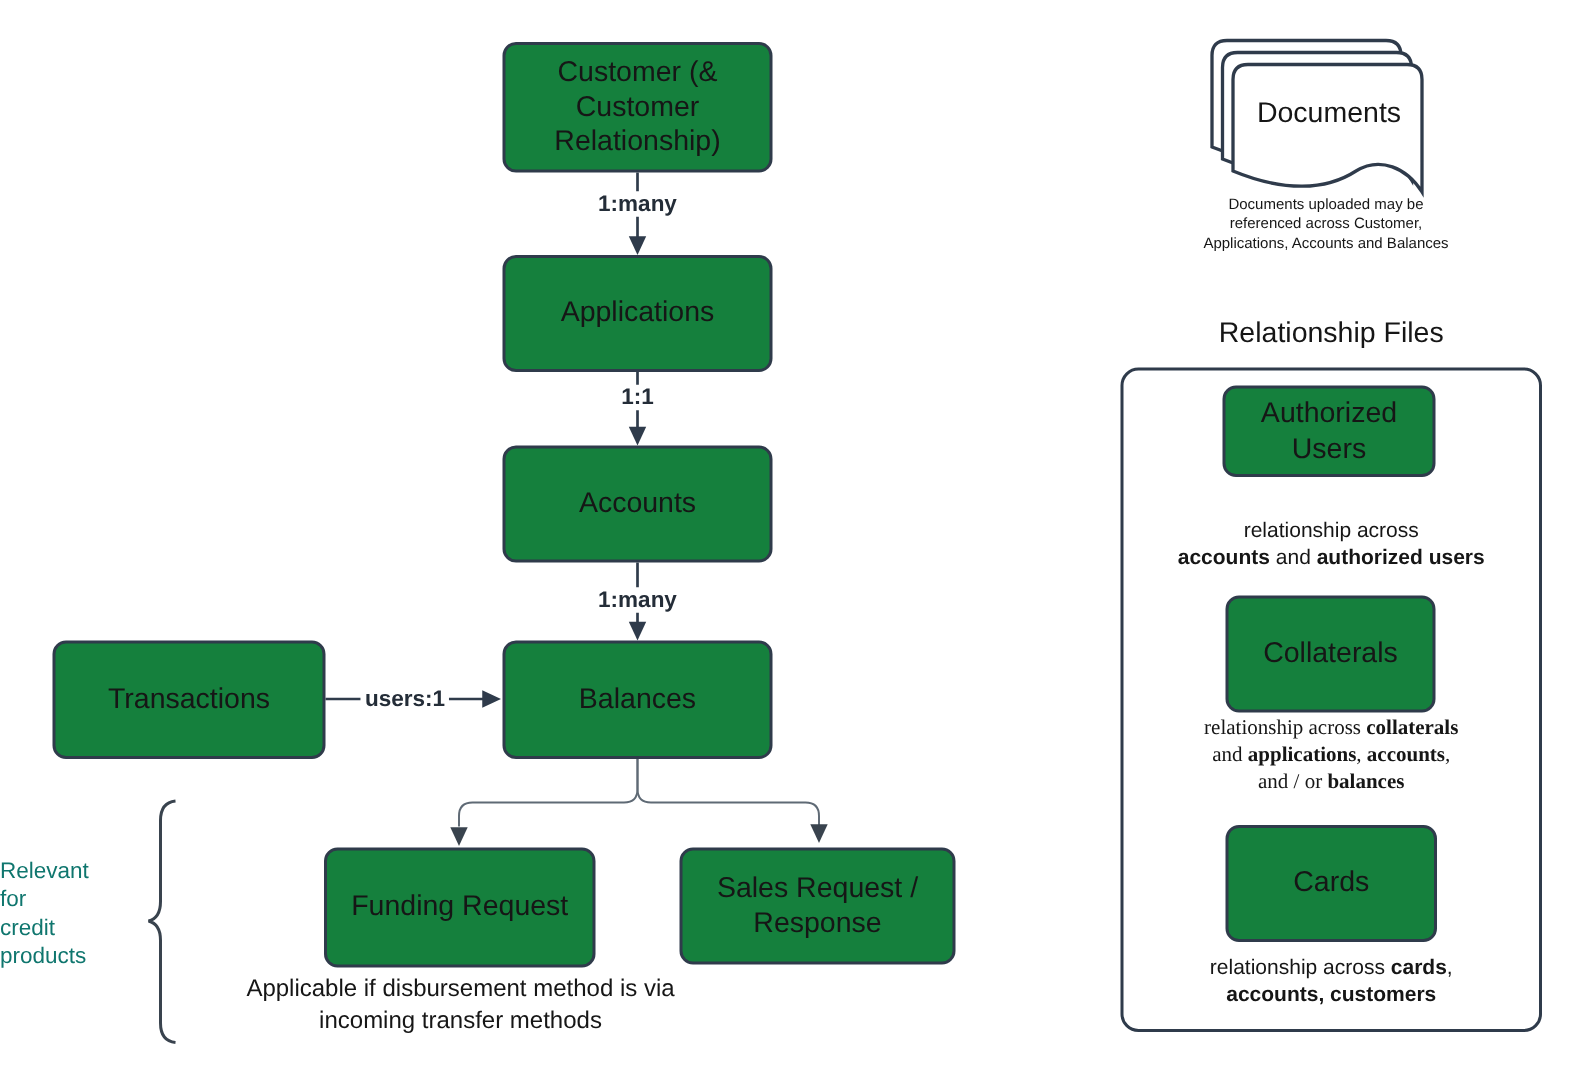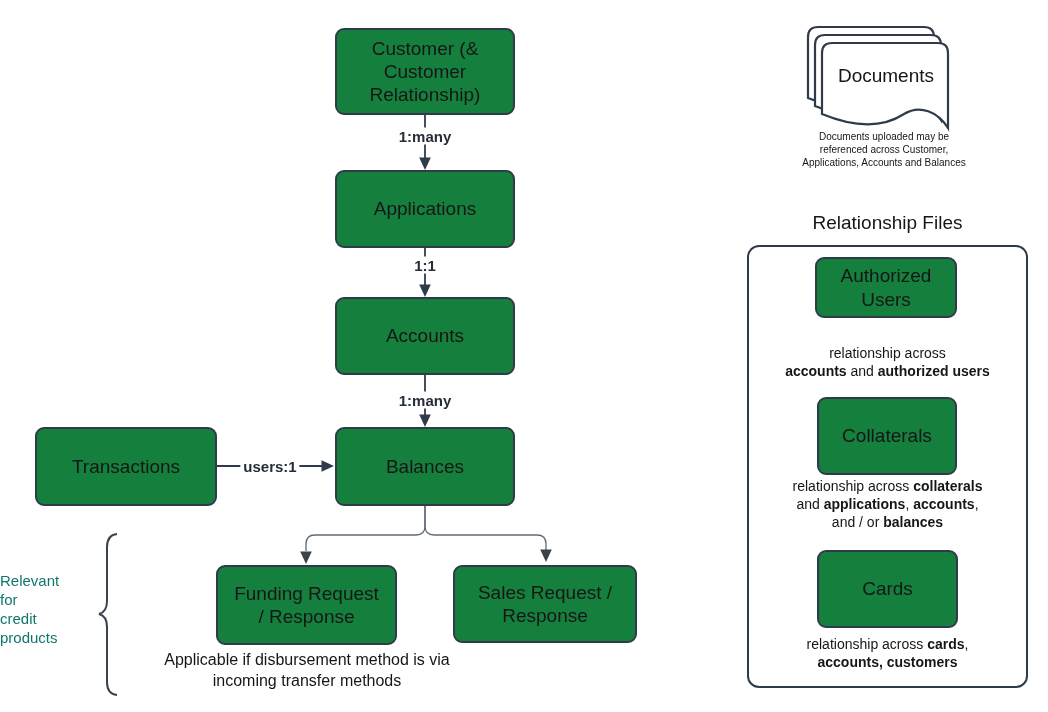--- a/index.html
+++ b/index.html
@@ -104,21 +104,20 @@
 
 <div class="box" style="left:35px;top:427px;width:182px;height:79px;">
   <div class="lbl">
       <span>Transactions</span>
     </div>
 </div>
 
 <div class="box" style="left:216px;top:565px;width:181px;height:80px;">
   <div class="lbl">
     <span>Funding Request</span>
-    <span>/ Response</span>
   </div>
 </div>
 
 <div class="box" style="left:453px;top:565px;width:184px;height:78px;">
   <div class="lbl">
     <span>Sales Request /</span>
     <span>Response</span>
   </div>
 </div>
 
@@ -160,21 +159,21 @@
 <div class="cap" style="left:747px;top:344px;width:281px;">
   <div><span>relationship across</span></div>
   <div><b>accounts</b><span> and </span><b>authorized users</b></div>
 </div>
 
 <div class="box" style="left:817px;top:397px;width:140px;height:78px;">
   <div class="lbl">
       <span>Collaterals</span>
     </div>
 </div>
-<div class="cap" style="left:747px;top:477px;width:281px;">
+<div class="cap" style="left:747px;top:477px;width:281px;font-family:Liberation Serif, serif;">
   <div><span>relationship across </span><b>collaterals</b></div>
   <div><span>and </span><b>applications</b><span>, </span><b>accounts</b><span>,</span></div>
   <div><span>and / or </span><b>balances</b></div>
 </div>
 
 <div class="box" style="left:817px;top:550px;width:141px;height:78px;">
   <div class="lbl">
       <span>Cards</span>
     </div>
 </div>

